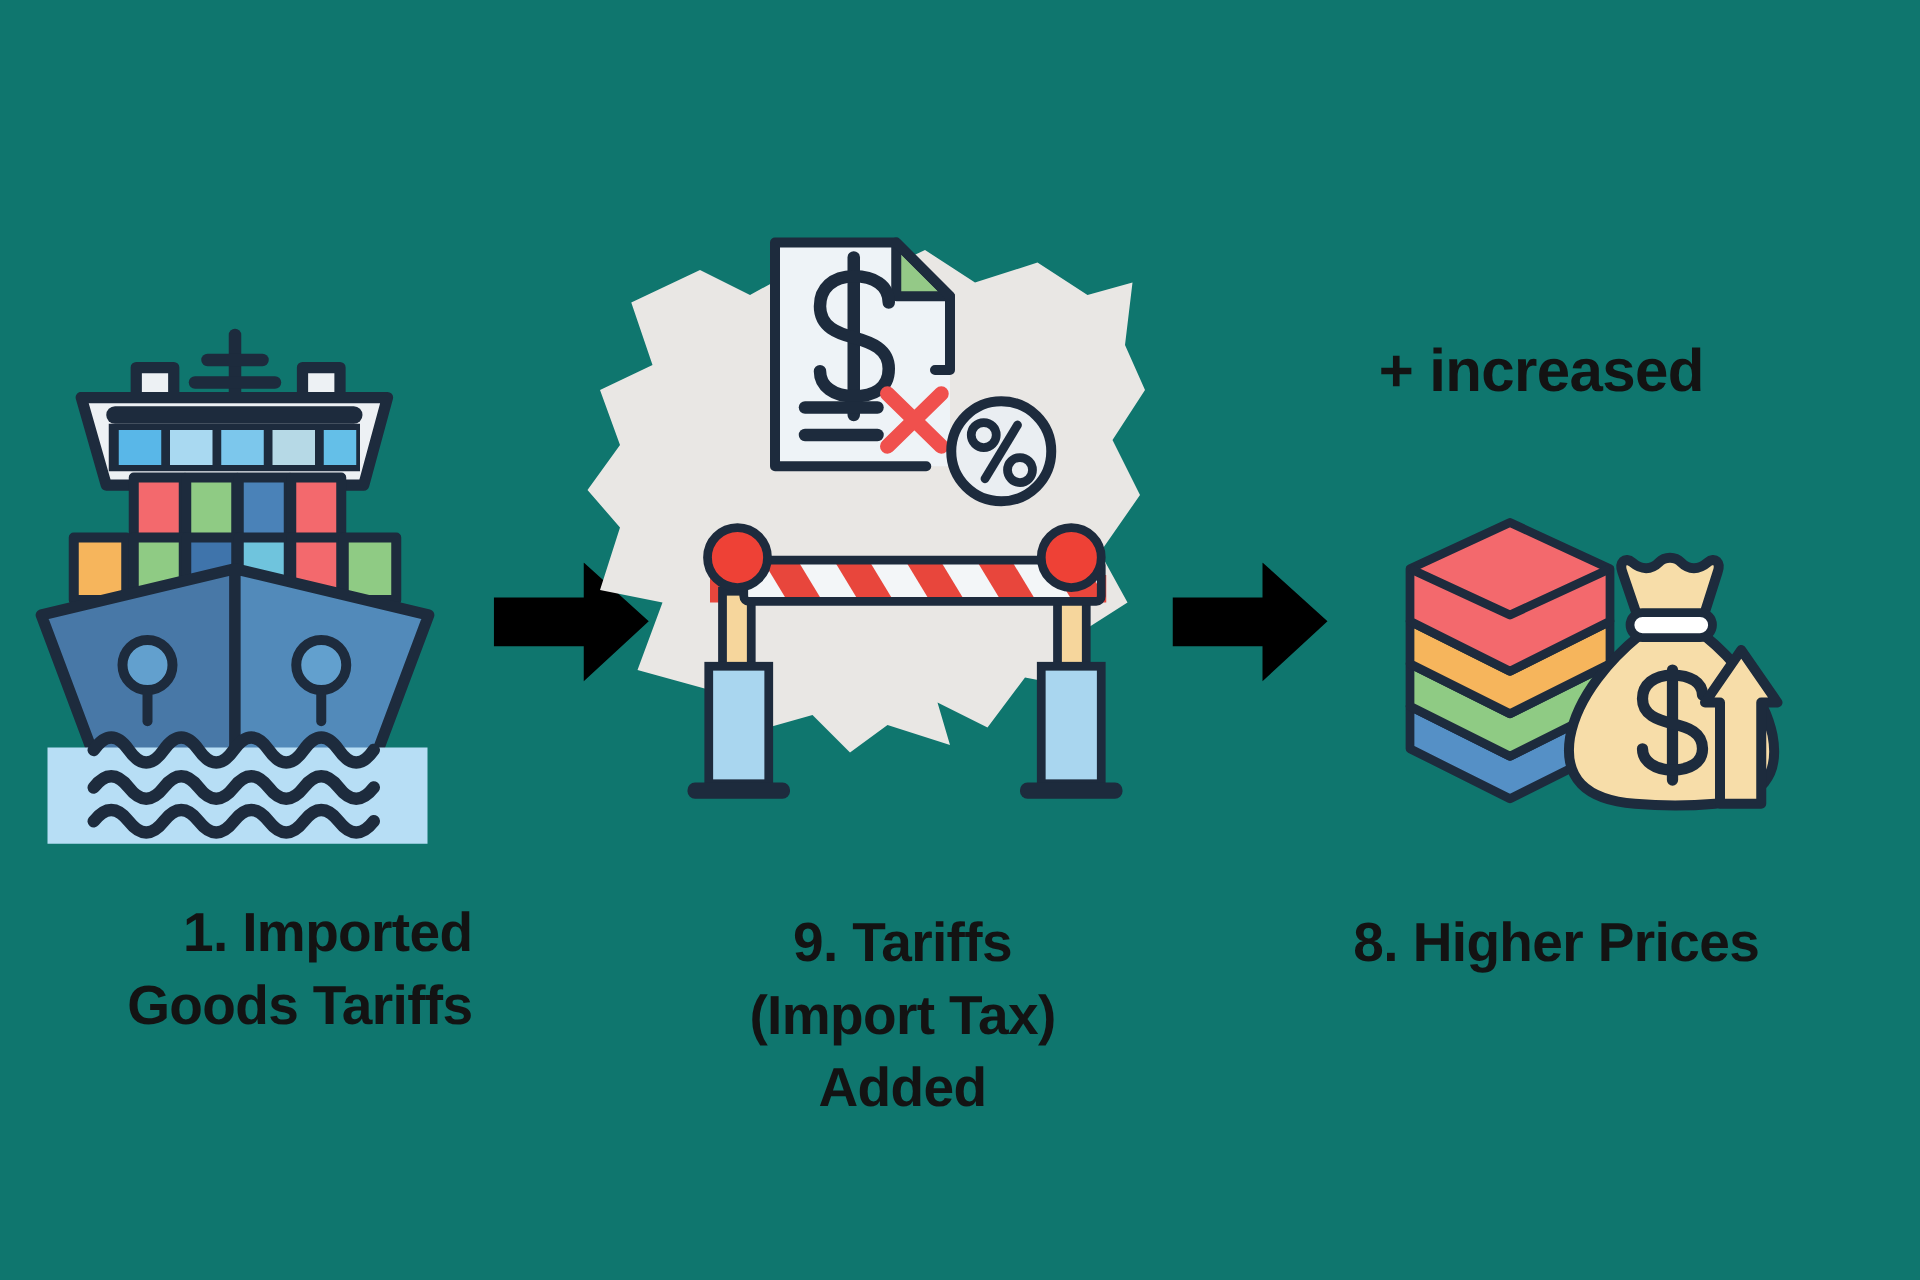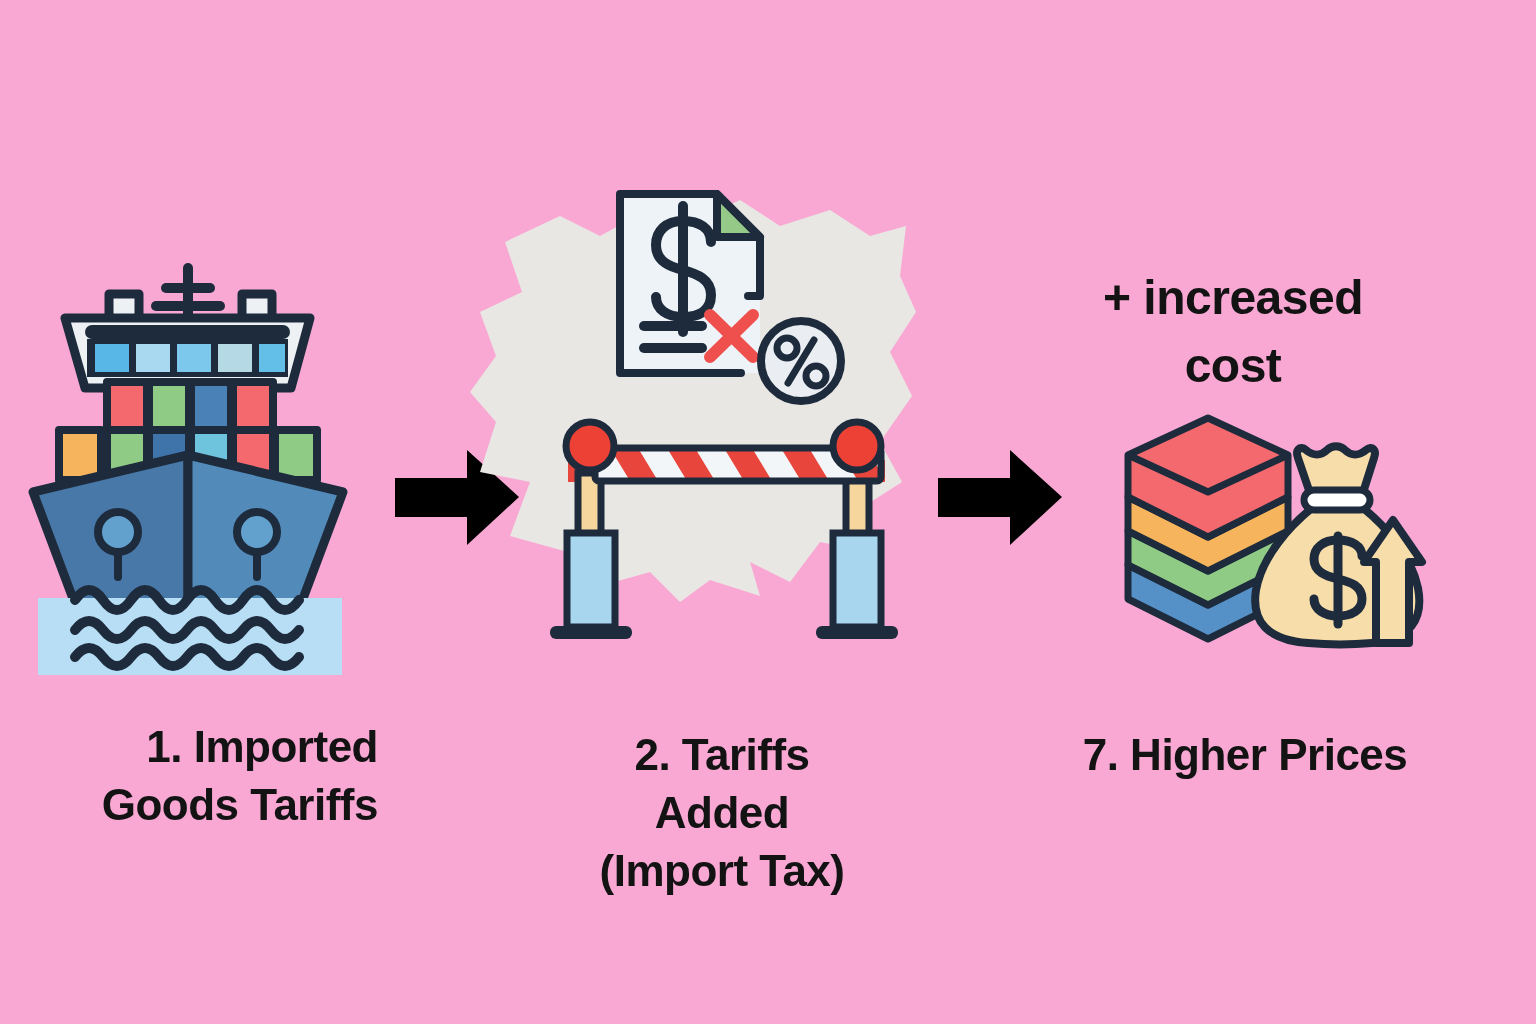--- a/index.html
+++ b/index.html
@@ -1,19 +1,19 @@
 <!DOCTYPE html>
 <html><head>
 <meta charset="utf-8">
 <style>
   html,body{margin:0;padding:0;background:#ffffff;}
   .canvas{
     position:relative;
     width:1536px;height:1024px;
-    background:#f9a8d4;
+    background:#0f766e;
     overflow:hidden;
     font-family:"Liberation Sans", sans-serif;
   }
   .abs{position:absolute;}
   .step-label{
     position:absolute;
     text-align:center;
     font-weight:bold;
     font-size:44px;
     line-height:1.32;
@@ -189,31 +189,30 @@
       <g fill="none" stroke="#1d2b3d" stroke-width="9" stroke-linecap="round">
         <path d="M228,126 V214"></path>
         <path d="M252,146 C252,136 242,130 228,130 C213,130 204,138 204,149 C204,162 216,166 228,169 C241,172 252,176 252,189 C252,200 242,206 228,206 C214,206 204,199 204,189"></path>
       </g>
       <path d="M266,233 V152 H254 L283,110 L312,152 H299 V233 Z" fill="#f7dda9" stroke="#1d2b3d" stroke-width="8" stroke-linejoin="round"></path>
     </g>
   </svg>
 
   <div class="annotation" style="left:1033px;top:264px;width:400px;">
     <div>+ increased</div>
-    <div>cost</div>
   </div>
 
   <div class="step-label" style="left:0px;top:718px;width:378px;text-align:right;">
     <div>1. Imported</div>
     <div>Goods Tariffs</div>
   </div>
 
   <div class="step-label" style="left:522px;top:726px;width:400px;">
-    <div>2. Tariffs</div>
+    <div>9. Tariffs</div>
+    <div>(Import Tax)</div>
     <div>Added</div>
-    <div>(Import Tax)</div>
   </div>
 
   <div class="step-label" style="left:1025px;top:726px;width:440px;">
-    <div>7. Higher Prices</div>
+    <div>8. Higher Prices</div>
   </div>
 
 </div>
 
 </body></html>

